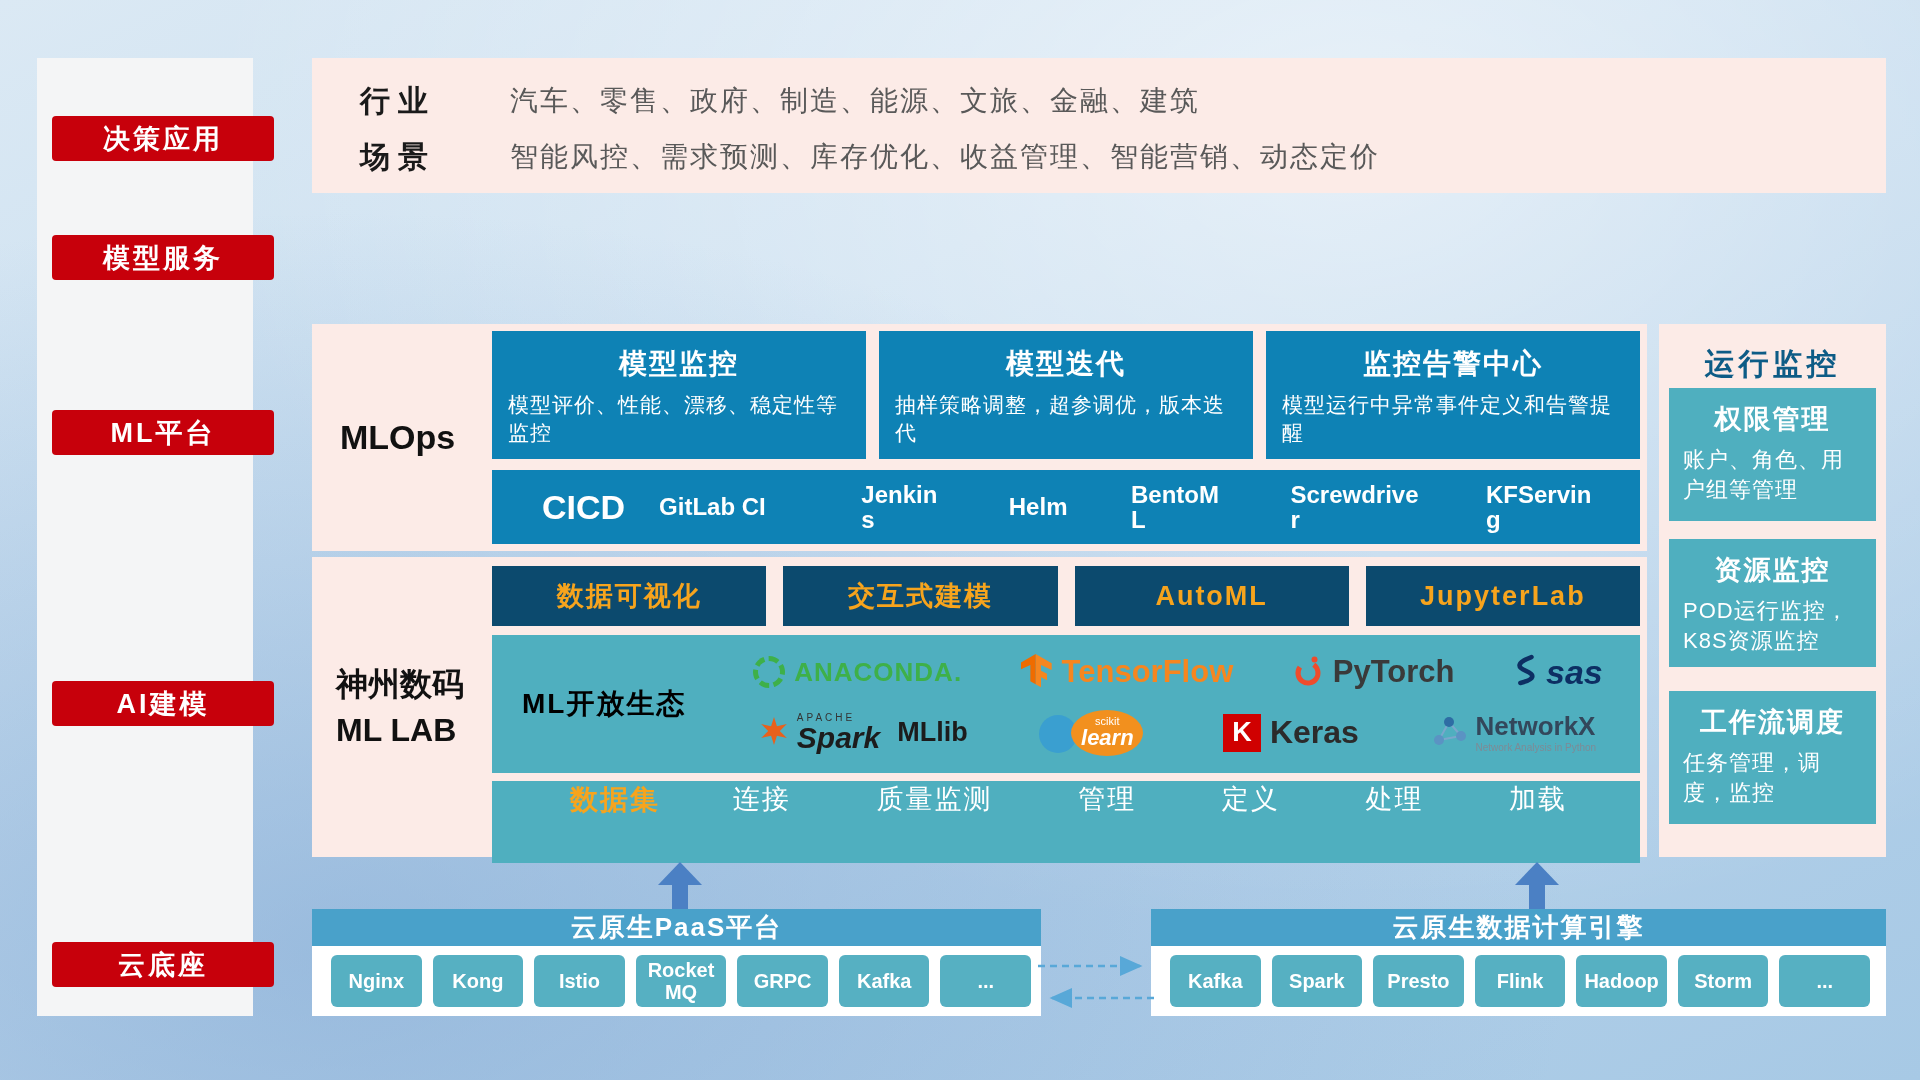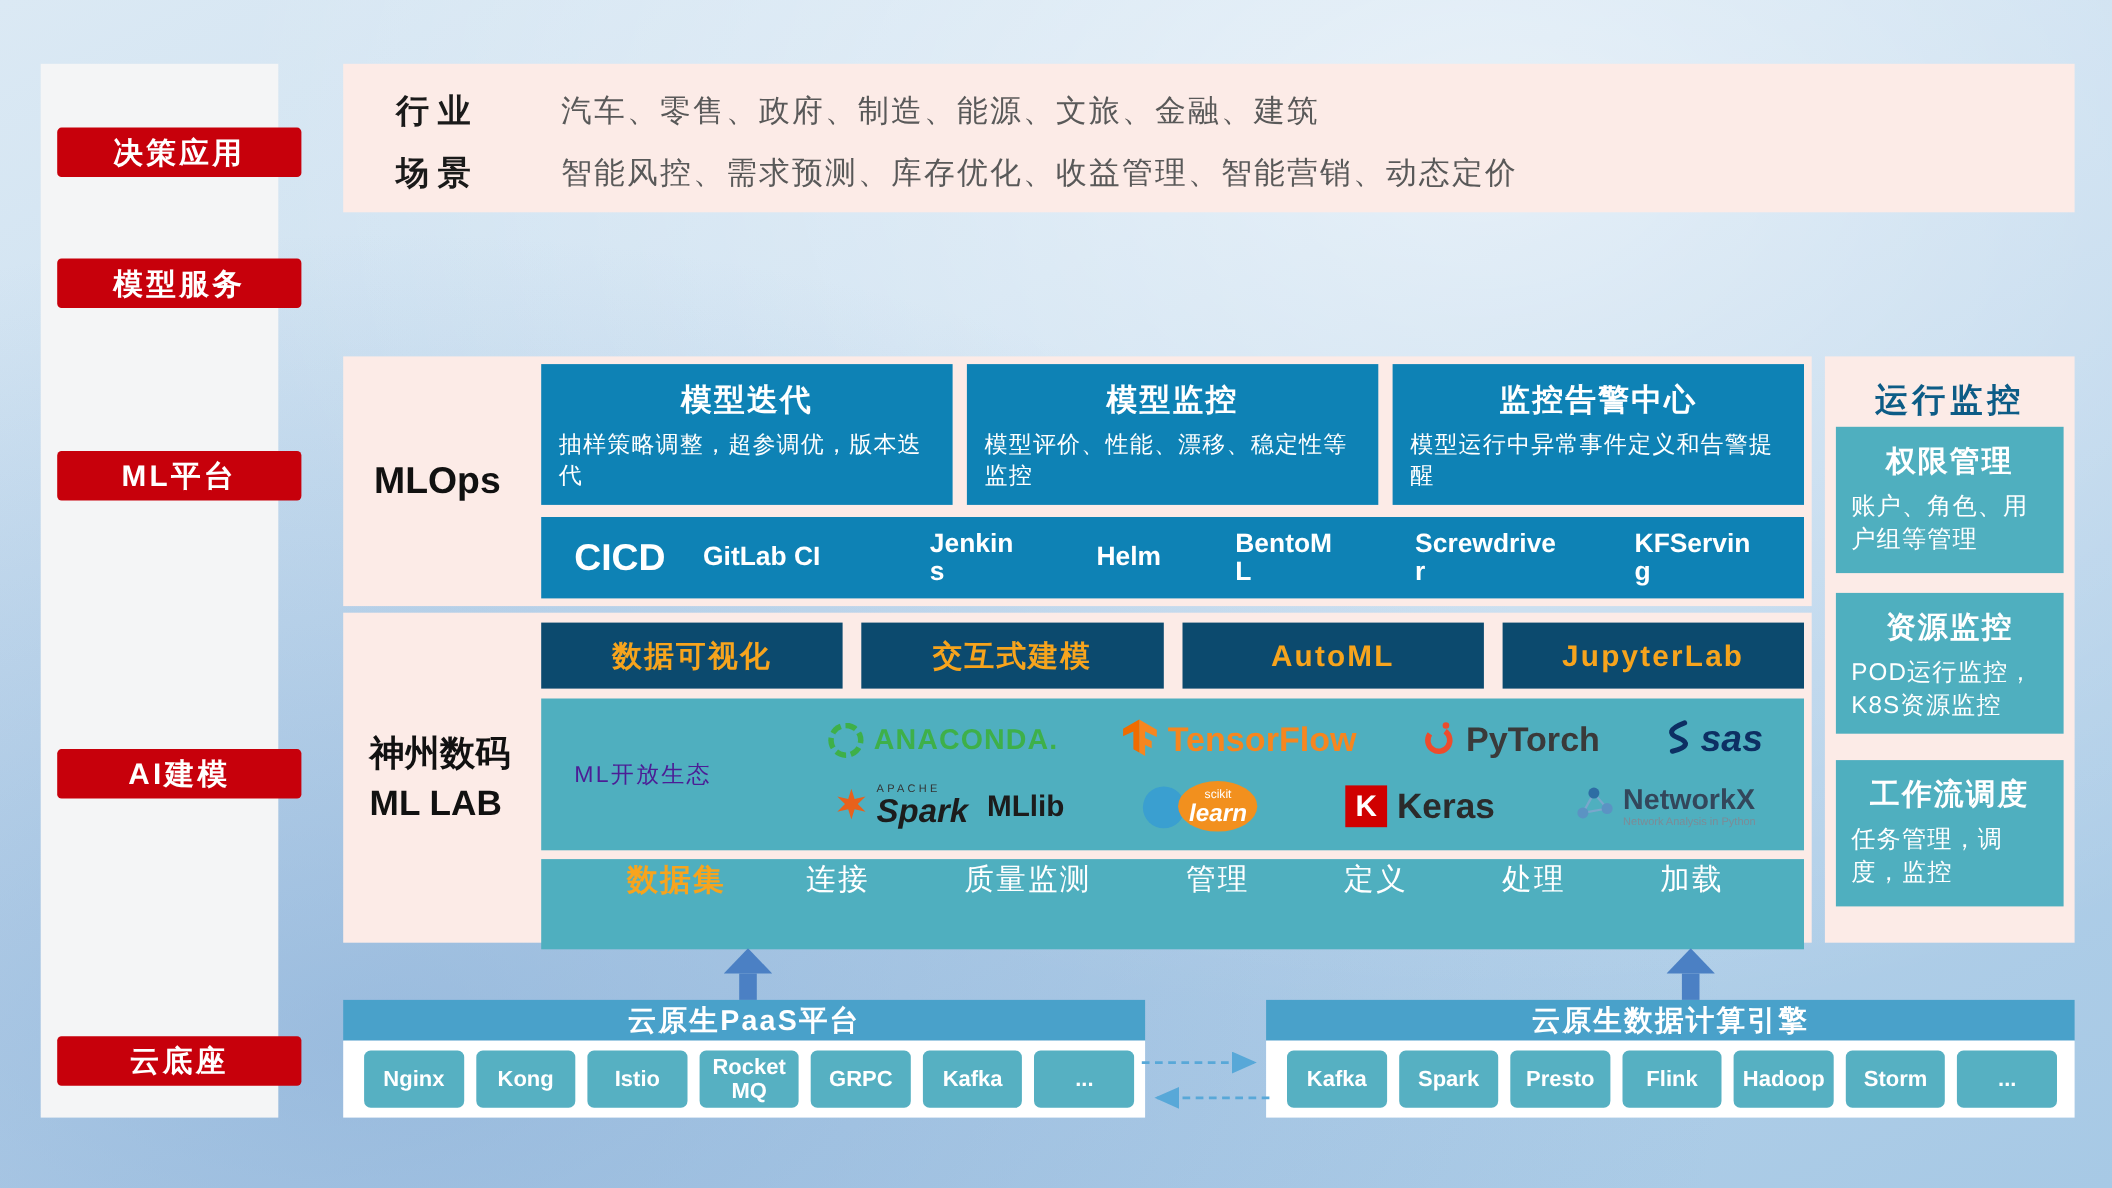--- a/index.html
+++ b/index.html
@@ -30,38 +30,38 @@
   .gb1{left:181px}.gb2{left:557px}.gb3{left:931px}.gb4{left:1304px}
   
   #row-mlops{left:312px;top:324px;width:1335px;height:227px;}
   .mlops-label{position:absolute;left:28px;top:0;height:100%;width:150px;display:flex;align-items:center;
     font-size:34px;font-weight:bold;color:#111;}
   .mlops-cards{position:absolute;left:180px;top:7px;width:1148px;height:128px;display:flex;gap:13px;}
   .mlops-card{flex:1;background:#0e82b5;color:#fff;padding:8px 16px 0;box-sizing:border-box;}
   .mlops-card h4{margin:6px 0 8px;text-align:center;font-size:28px;letter-spacing:2px;}
   .mlops-card p{margin:0;font-size:21px;line-height:1.35;letter-spacing:1px;}
   .cicd-bar{position:absolute;left:180px;top:146px;width:1148px;height:74px;background:#0e82b5;
-    display:flex;align-items:center;color:#fff;box-sizing:border-box;}
+    display:flex;align-items:center;color:#fff;box-sizing:border-box;padding-left:20px;}
   .cicd-title{font-size:34px;font-weight:bold;margin:0 34px 0 30px;}
   .cicd-items{flex:1;display:flex;justify-content:space-between;align-items:center;padding-right:46px;}
   .cicd-item{font-size:24px;line-height:1.05;word-break:break-all;font-weight:bold;}
   .cicd-item:nth-child(2){width:84px;margin-left:32px;}
   .cicd-item:nth-child(4){width:96px;}
   .cicd-item:nth-child(5){width:132px;}
   .cicd-item:nth-child(6){width:108px;}
   
   #row-mllab{left:312px;top:557px;width:1335px;height:300px;}
   .mllab-label{position:absolute;left:24px;top:0;height:100%;width:158px;display:flex;flex-direction:column;
     justify-content:center;font-size:32px;font-weight:bold;line-height:1.45;color:#111;}
   .tools-row{position:absolute;left:180px;top:9px;width:1148px;height:60px;display:flex;gap:17px;}
   .tool-btn{flex:1;background:#0c4a6e;color:#f7a41d;font-size:27px;font-weight:bold;display:flex;
     align-items:center;justify-content:center;letter-spacing:2px;}
   .eco-box{position:absolute;left:180px;top:78px;width:1148px;height:138px;background:#4fafbf;}
-  .eco-label{position:absolute;left:30px;top:0;height:100%;display:flex;align-items:center;color:#4c1d95;
-    font-size:21px;font-weight:normal;letter-spacing:2px;}
+  .eco-label{position:absolute;left:30px;top:0;height:100%;display:flex;align-items:center;color:#000000;
+    font-size:28px;font-weight:bold;letter-spacing:2px;}
   .eco-rows{position:absolute;left:232px;right:8px;top:0;height:100%;display:flex;flex-direction:column;justify-content:space-evenly;}
   .eco-row{display:flex;align-items:center;justify-content:space-around;}
   .logo{display:flex;align-items:center;gap:9px;}
   .ana-icon{width:32px;height:32px;border-radius:50%;border:5px dashed #3eb049;box-sizing:border-box;}
   .ana-text{color:#3eb049;font-weight:bold;font-size:26px;letter-spacing:1px;}
   .tf-text{color:#f6861f;font-size:31px;font-weight:bold;}
   .pt-text{color:#3a3a3a;font-size:31px;font-weight:600;}
   .sas-text{color:#0d2f63;font-size:34px;font-weight:bold;font-style:italic;}
   .spark-wrap{display:flex;flex-direction:column;line-height:1;}
   .spark-pre{font-size:10px;letter-spacing:3px;color:#333;}
@@ -132,26 +132,26 @@
       <span class="ind-label">场景</span>
       <span class="ind-text">智能风控、需求预测、库存优化、收益管理、智能营销、动态定价</span>
     </div>
   </div>
 
 
   <div class="panel" id="row-mlops">
     <div class="mlops-label">MLOps</div>
     <div class="mlops-cards">
       <div class="mlops-card">
+        <h4>模型监控</h4>
+        <p>模型评价、性能、漂移、稳定性等监控</p>
+      </div>
+      <div class="mlops-card">
         <h4>模型迭代</h4>
         <p>抽样策略调整，超参调优，版本迭代</p>
-      </div>
-      <div class="mlops-card">
-        <h4>模型监控</h4>
-        <p>模型评价、性能、漂移、稳定性等监控</p>
       </div>
       <div class="mlops-card">
         <h4>监控告警中心</h4>
         <p>模型运行中异常事件定义和告警提醒</p>
       </div>
     </div>
     <div class="cicd-bar">
       <span class="cicd-title">CICD</span>
       <div class="cicd-items">
         <span class="cicd-item">GitLab CI</span>

